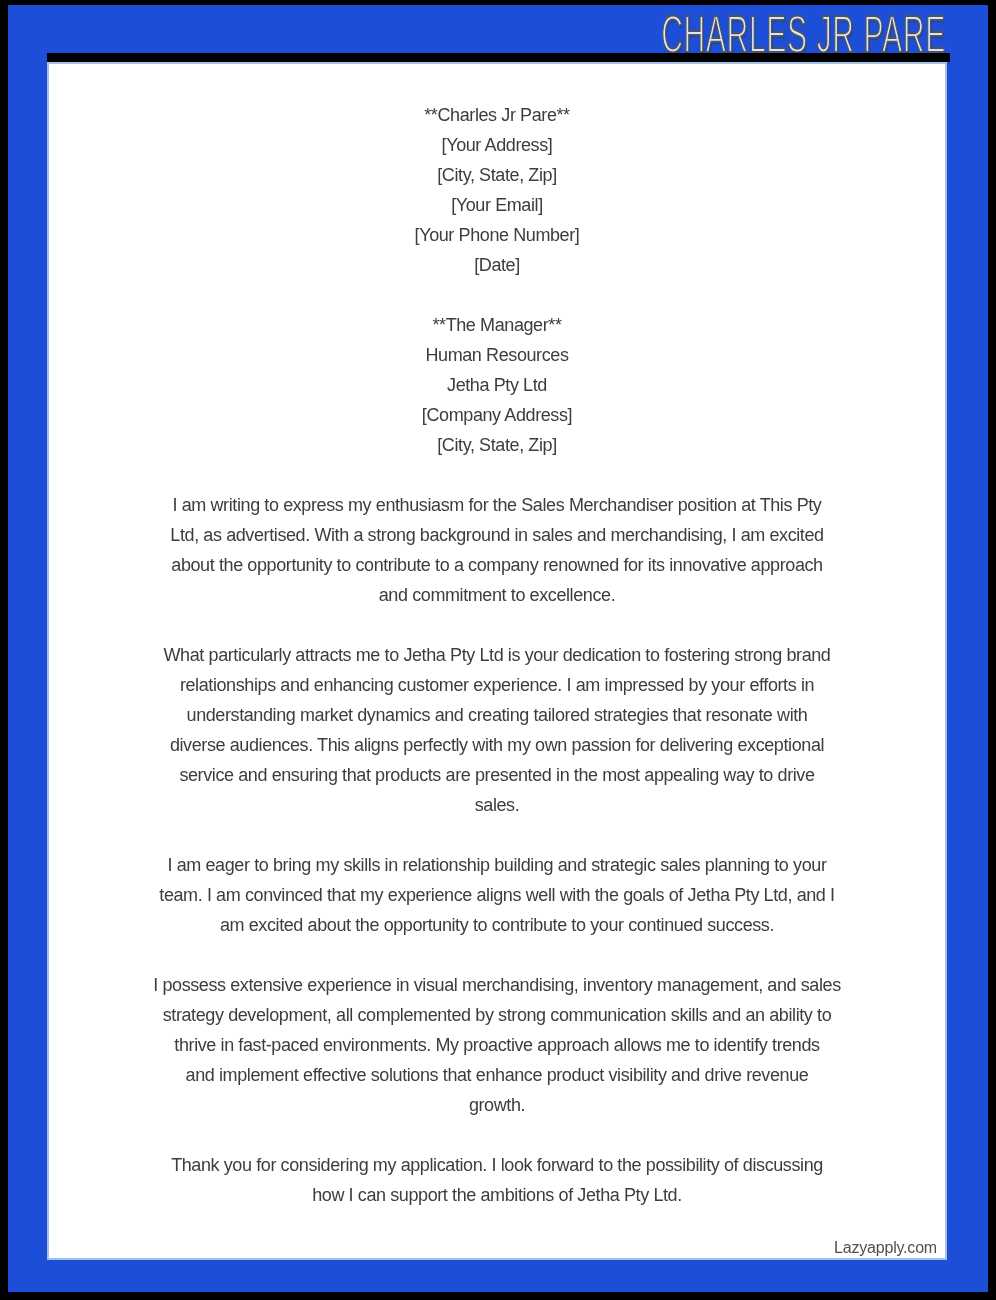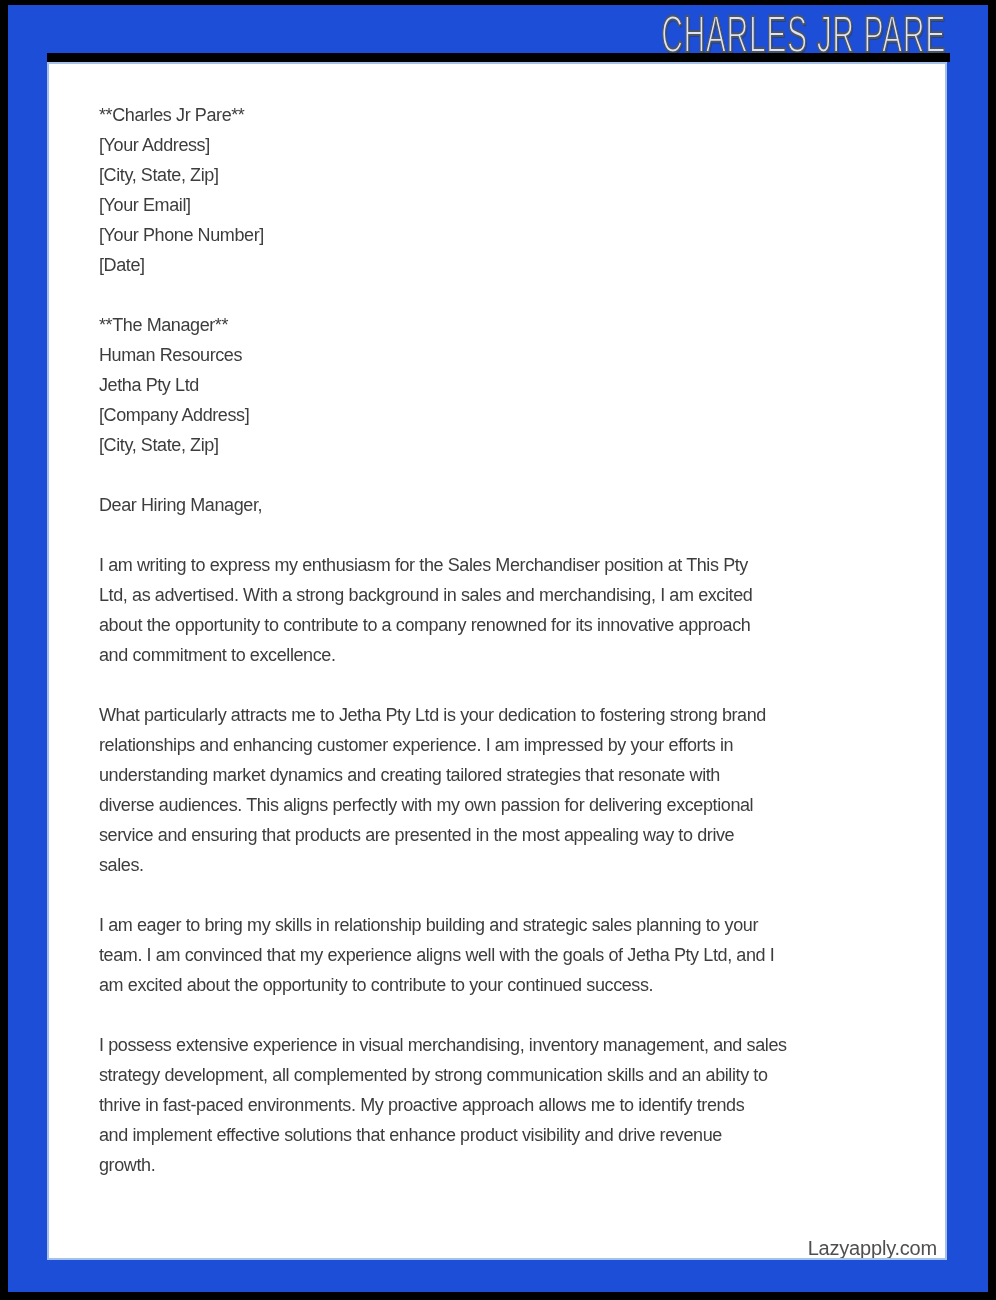--- a/index.html
+++ b/index.html
@@ -56,26 +56,27 @@
   .page-content {
     padding: 36px 50px 0 50px;
     font-size: 18px;
     line-height: 30px;
     letter-spacing: -0.4px;
     color: #3d3d3d;
   }
   .block {
     white-space: pre-line;
     margin: 0 0 30px 0;
+    text-align: center;
   }
   .footer-brand {
     position: absolute;
     right: 8px;
     bottom: 1px;
-    font-size: 20px;
+    font-size: 16px;
     line-height: 18px;
     letter-spacing: -0.2px;
     color: #4f4f4f;
     background: #ffffff;
   }
 </style>
 </head>
 <body>
 
 <div class="screen">
@@ -93,21 +94,20 @@
 [Your Email]
 [Your Phone Number]
 [Date]</div>
 
       <div class="block">**The Manager**
 Human Resources
 Jetha Pty Ltd
 [Company Address]
 [City, State, Zip]</div>
 
-      <div class="block">Dear Hiring Manager,</div>
 
       <div class="block">I am writing to express my enthusiasm for the Sales Merchandiser position at This Pty
 Ltd, as advertised. With a strong background in sales and merchandising, I am excited
 about the opportunity to contribute to a company renowned for its innovative approach
 and commitment to excellence.</div>
 
       <div class="block">What particularly attracts me to Jetha Pty Ltd is your dedication to fostering strong brand
 relationships and enhancing customer experience. I am impressed by your efforts in
 understanding market dynamics and creating tailored strategies that resonate with
 diverse audiences. This aligns perfectly with my own passion for delivering exceptional
@@ -117,19 +117,21 @@
       <div class="block">I am eager to bring my skills in relationship building and strategic sales planning to your
 team. I am convinced that my experience aligns well with the goals of Jetha Pty Ltd, and I
 am excited about the opportunity to contribute to your continued success.</div>
 
       <div class="block">I possess extensive experience in visual merchandising, inventory management, and sales
 strategy development, all complemented by strong communication skills and an ability to
 thrive in fast-paced environments. My proactive approach allows me to identify trends
 and implement effective solutions that enhance product visibility and drive revenue
 growth.</div>
 
+      <div class="block">Thank you for considering my application. I look forward to the possibility of discussing
+how I can support the ambitions of Jetha Pty Ltd.</div>
 
     </div>
 
     <div class="footer-brand">Lazyapply.com</div>
   </div>
 
 </div>
 
 </body></html>

